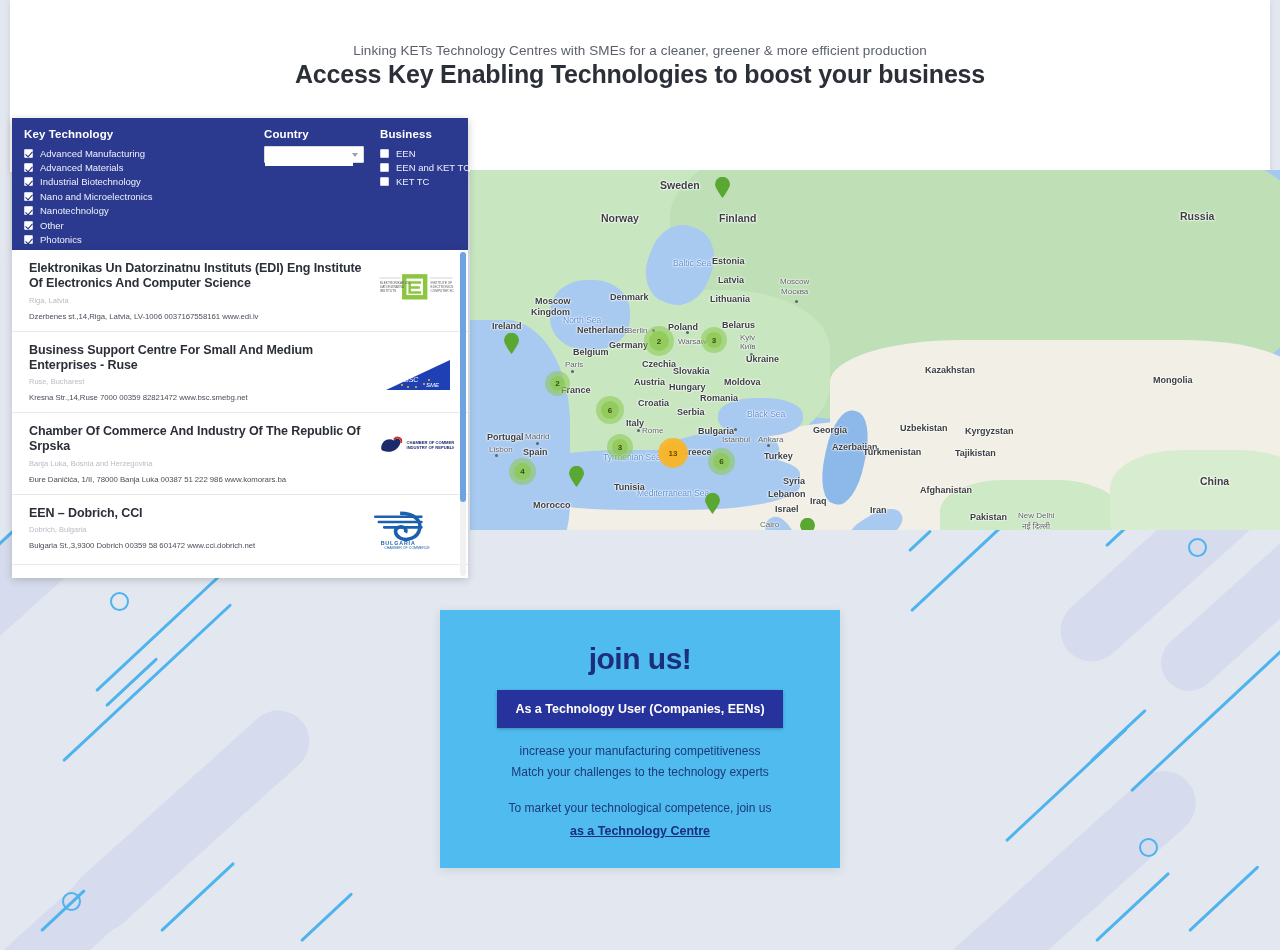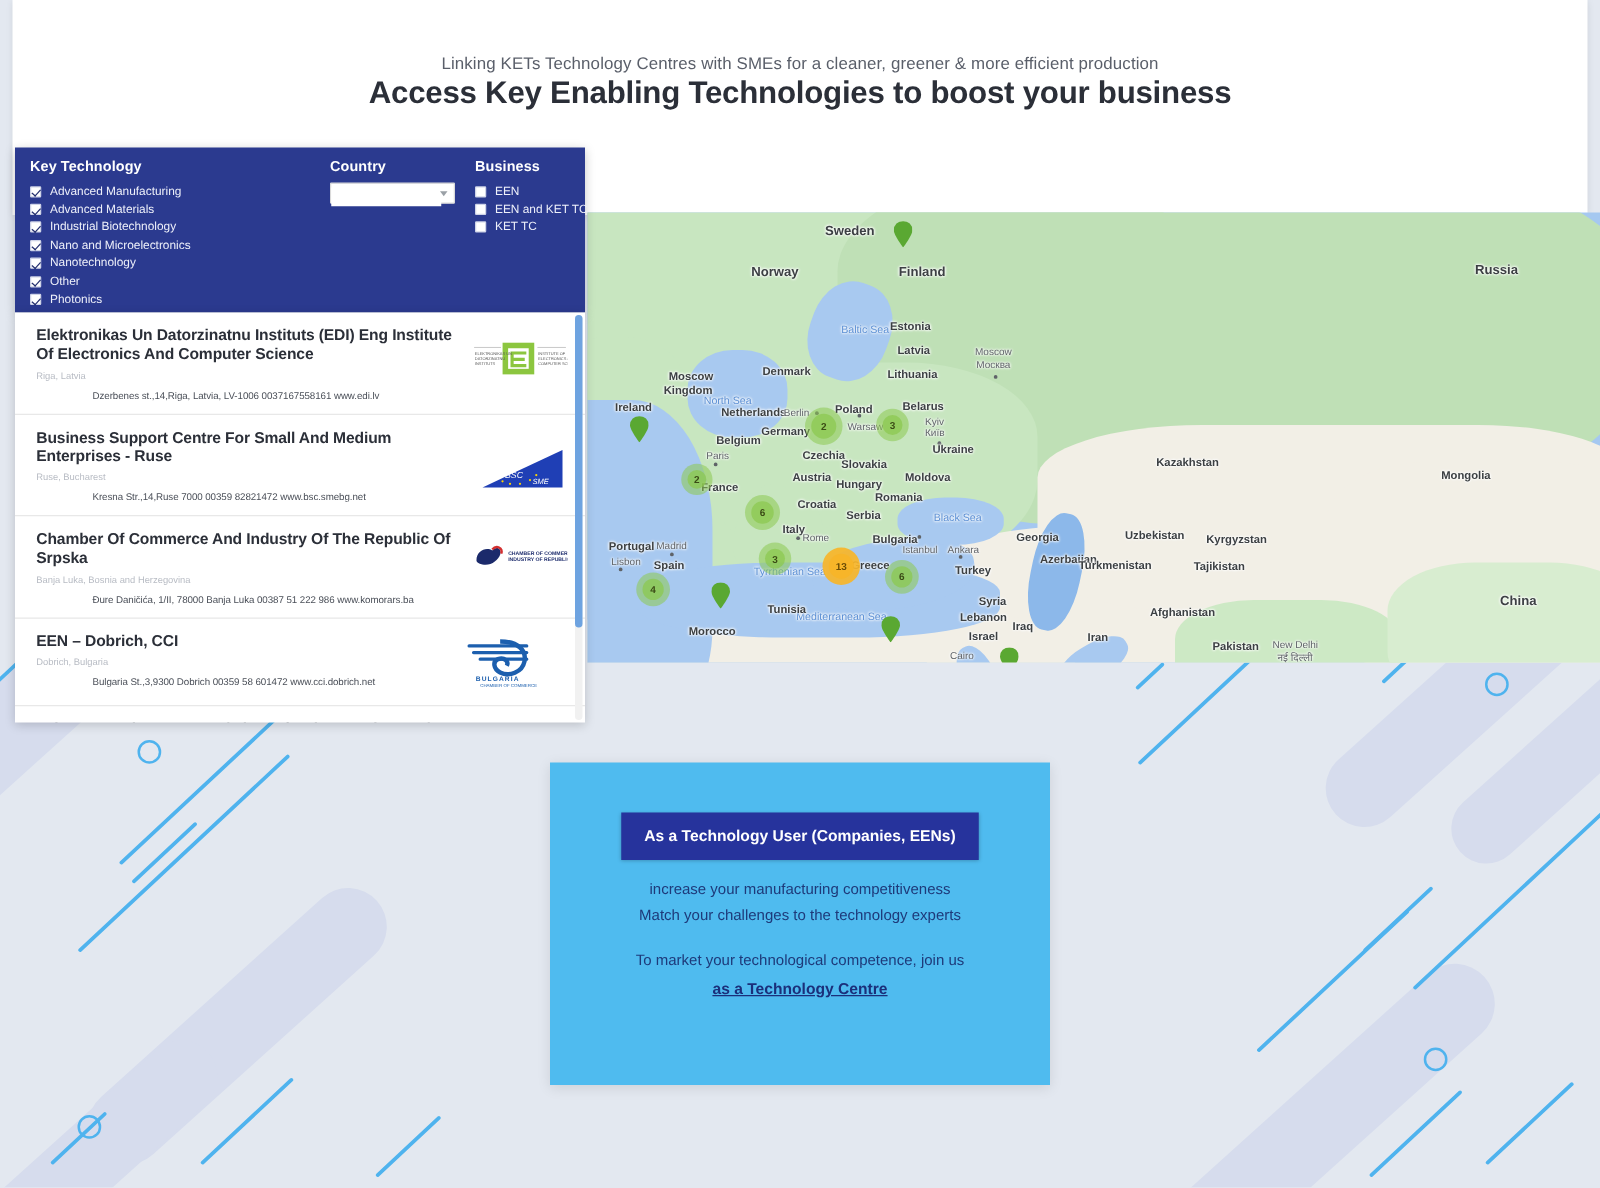--- a/index.html
+++ b/index.html
@@ -112,21 +112,21 @@
   }
   .result-row {
     position: relative; border-bottom: 1px solid #e8e8e8;
     padding: 11px 100px 10px 17px; min-height: 70px;
   }
   .r-title {
     font-size: 12.5px; font-weight: bold; color: #2b2f38; line-height: 1.22;
     letter-spacing: -0.1px;
   }
   .r-loc { font-size: 7.5px; color: #b8bcc4; margin-top: 4px; }
-  .r-addr { font-size: 7.8px; color: #4a4f58; margin-top: 7px; letter-spacing: -0.05px; margin-left: 45px; }
+  .r-addr { font-size: 7.8px; color: #4a4f58; margin-top: 7px; letter-spacing: -0.05px; }
   .r-logo {
     position: absolute; right: 14px; top: 50%; transform: translateY(-50%);
     width: 76px; height: 44px;
   }
   .scrollbar {
     position: absolute; right: 2px; top: 2px; width: 6px; height: 324px;
     background: #f1f1f1; border-radius: 3px;
   }
   .scrollthumb {
     position: absolute; left: 0; top: 0; width: 6px; height: 250px;
@@ -283,21 +283,21 @@
     <div class="city-dot" style="left:297px;top:274px;"></div>
     <div class="map-label" style="left:294px;top:281px;">Turkey</div>
     <div class="map-label" style="left:343px;top:255px;">Georgia</div>
     <div class="map-label" style="left:362px;top:272px;">Azerbaijan</div>
     <div class="map-label" style="left:313px;top:306px;">Syria</div>
     <div class="map-label" style="left:298px;top:319px;">Lebanon</div>
     <div class="map-label" style="left:305px;top:334px;">Israel</div>
     <div class="map-label" style="left:340px;top:326px;">Iraq</div>
     <div class="map-label" style="left:400px;top:335px;">Iran</div>
     <div class="map-label" style="left:144px;top:312px;">Tunisia</div>
-    <div class="map-label" style="left:54px;top:330px;padding-left:27px;">Morocco</div>
+    <div class="map-label" style="left:36px;top:330px;padding-left:27px;">Morocco</div>
     <div class="map-label city" style="left:290px;top:350px;">Cairo</div>
     <div class="map-label" style="left:455px;top:195px;">Kazakhstan</div>
     <div class="map-label" style="left:430px;top:253px;">Uzbekistan</div>
     <div class="map-label" style="left:393px;top:277px;">Turkmenistan</div>
     <div class="map-label" style="left:495px;top:256px;">Kyrgyzstan</div>
     <div class="map-label" style="left:485px;top:278px;">Tajikistan</div>
     <div class="map-label" style="left:450px;top:315px;">Afghanistan</div>
     <div class="map-label" style="left:500px;top:342px;">Pakistan</div>
     <div class="map-label city" style="left:548px;top:341px;">New Delhi</div>
     <div class="map-label city" style="left:552px;top:350px;">नई दिल्ली</div>
@@ -478,20 +478,21 @@
       <div class="r-addr"></div>
 
     </div>
 
     <div class="scrollbar">
       <div class="scrollthumb"></div>
     </div>
   </div>
 
   <div class="join-card">
+    <div class="join-big">join us!</div>
     <button class="join-btn">As a Technology User (Companies, EENs)</button>
     <div class="join-note">
       <div>increase your manufacturing competitiveness</div>
       <div>Match your challenges to the technology experts</div>
     </div>
     <div class="join-note2">To market your technological competence, join us</div>
     <a class="join-link" href="#">as a Technology Centre</a>
   </div>
 
 </div>

